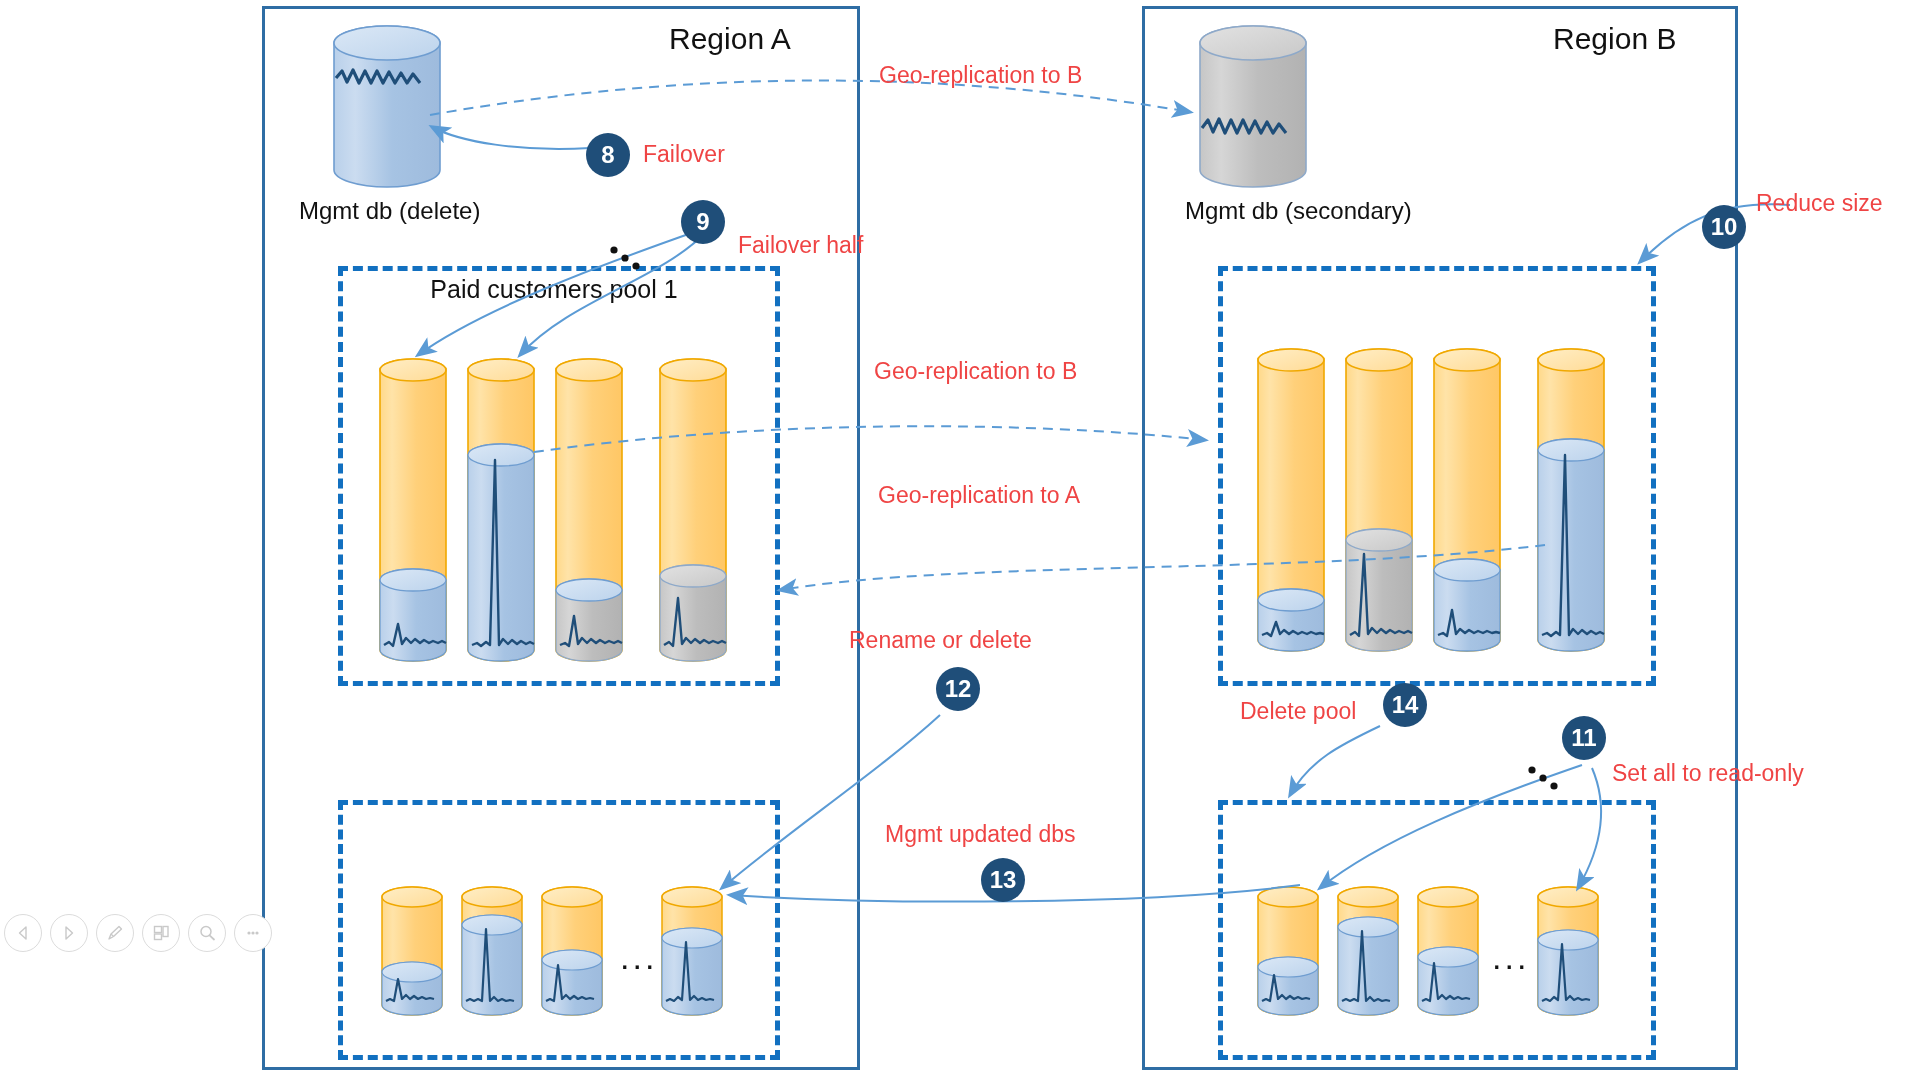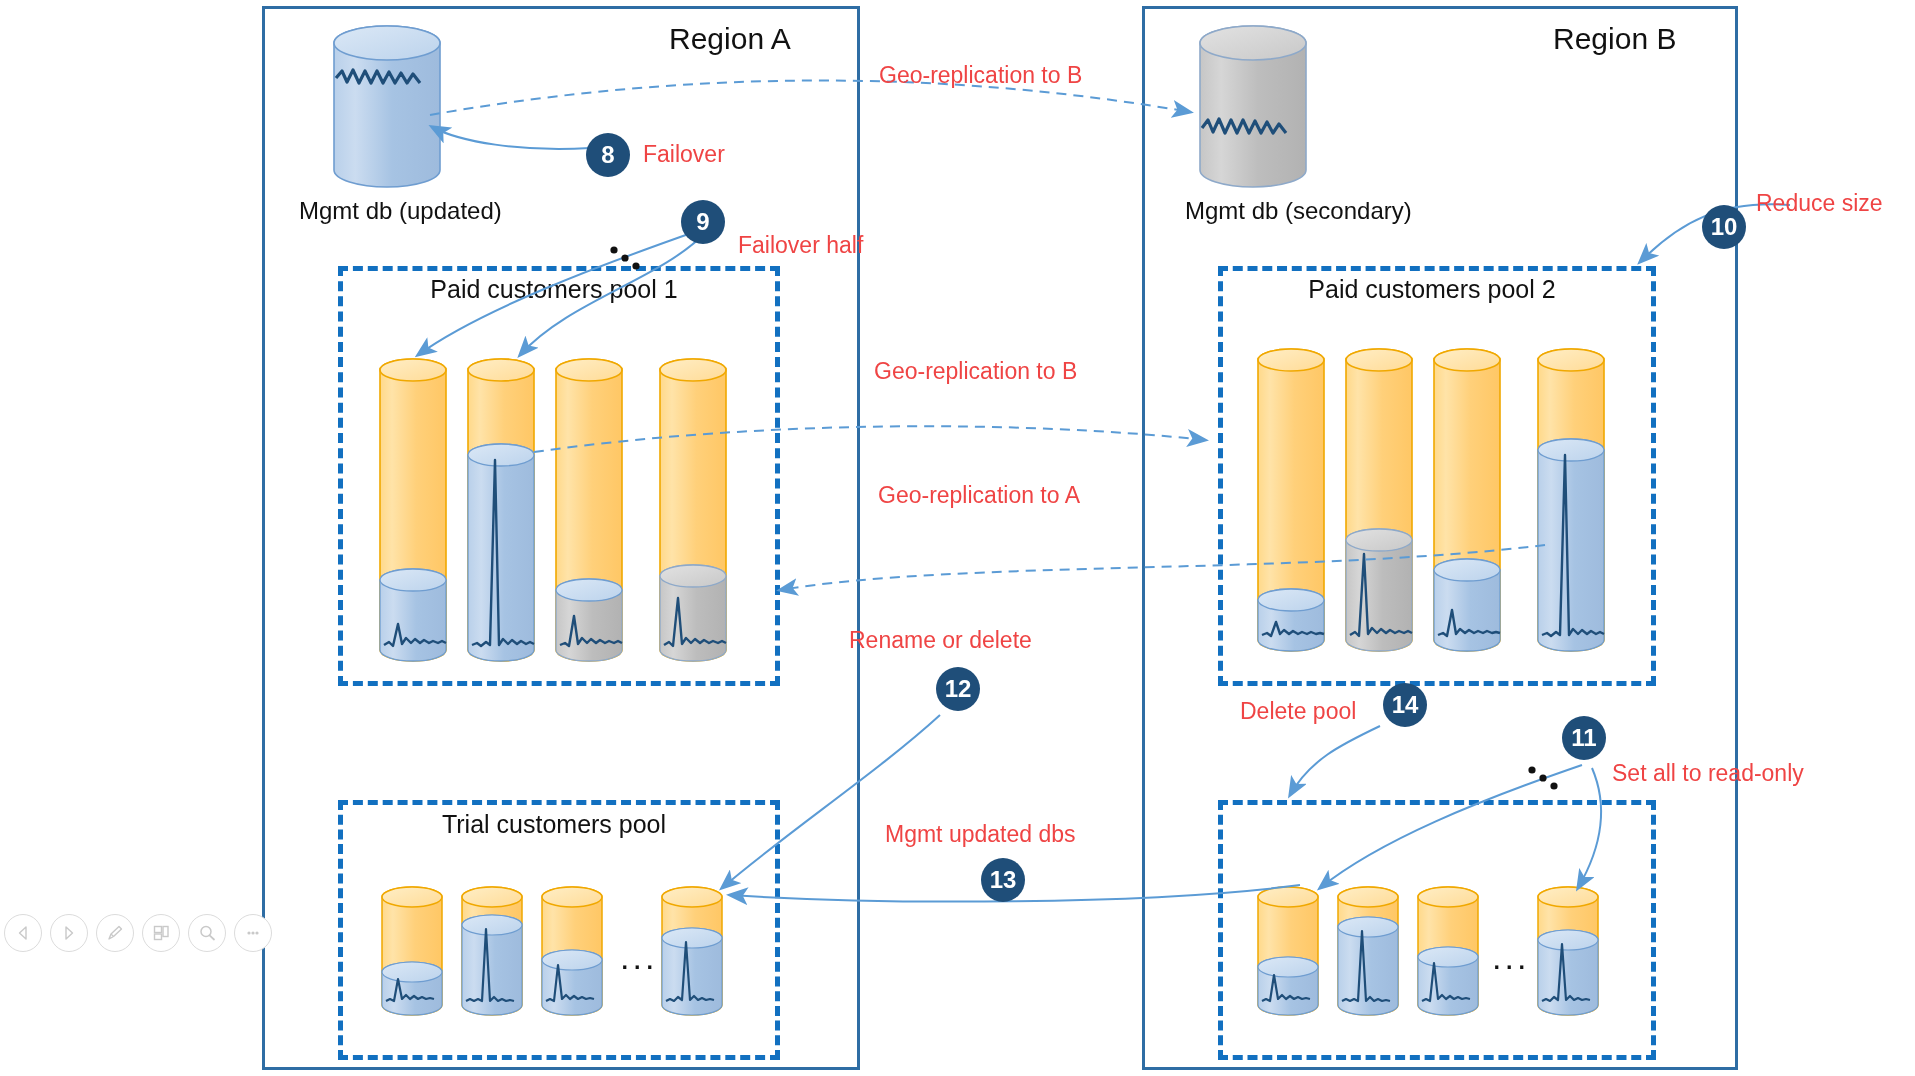--- a/index.html
+++ b/index.html
@@ -31,24 +31,22 @@
   <div class="region-box" style="left:262px;top:6px;width:592px;height:1058px;"></div>
   <div class="region-title" style="left:669px;top:22px;">Region A</div>
 
   <div class="region-box" style="left:1142px;top:6px;width:590px;height:1058px;"></div>
   <div class="region-title" style="left:1553px;top:22px;">Region B</div>
 
   <div class="pool-box" style="left:338px;top:266px;width:432px;height:410px;"></div>
   <div class="pool-title" style="left:338px;top:275px;width:432px;">Paid customers pool 1</div>
 
   <div class="pool-box" style="left:1218px;top:266px;width:428px;height:410px;"></div>
-  <div class="pool-title" style="left:1218px;top:275px;width:428px;">Paid customers pool 2</div>
 
   <div class="pool-box" style="left:338px;top:800px;width:432px;height:250px;"></div>
-  <div class="pool-title" style="left:338px;top:810px;width:432px;">Trial customers pool</div>
 
   <div class="pool-box" style="left:1218px;top:800px;width:428px;height:250px;"></div>
 
   <svg class="layer" viewBox="0 0 1915 1076">
     <defs>
       <linearGradient id="gOrange" x1="0" y1="0" x2="1" y2="0">
         <stop offset="0%" stop-color="#ffd98a"></stop>
         <stop offset="18%" stop-color="#ffe3a8"></stop>
         <stop offset="55%" stop-color="#ffd07a"></stop>
         <stop offset="100%" stop-color="#ffc765"></stop>
@@ -266,21 +264,21 @@
     <path d="M940,715 C880,770 790,830 722,888" fill="none" stroke="#5b9bd5" stroke-width="2" marker-end="url(#ah)"></path>
 
     <path d="M1300,885 C1150,905 880,905 730,895" fill="none" stroke="#5b9bd5" stroke-width="2" marker-end="url(#ah)"></path>
 
     <path d="M1380,726 C1340,745 1310,760 1290,795" fill="none" stroke="#5b9bd5" stroke-width="2" marker-end="url(#ah)"></path>
 
     <path d="M1582,765 C1480,800 1380,840 1320,888" fill="none" stroke="#5b9bd5" stroke-width="2" marker-end="url(#ah)"></path>
     <path d="M1592,768 C1610,810 1600,850 1578,888" fill="none" stroke="#5b9bd5" stroke-width="2" marker-end="url(#ah)"></path>
   </svg>
 
-  <div class="cap-label" style="left:299px;top:197px;">Mgmt db (updated)</div>
+  <div class="cap-label" style="left:299px;top:197px;">Mgmt db (delete)</div>
   <div class="cap-label" style="left:1185px;top:197px;">Mgmt db (secondary)</div>
 
   <div class="edge-label" style="left:879px;top:62px;">Geo-replication to B</div>
   <div class="edge-label" style="left:874px;top:358px;">Geo-replication to B</div>
   <div class="edge-label" style="left:878px;top:482px;">Geo-replication to A</div>
 
   <div class="edge-label" style="left:643px;top:141px;">Failover</div>
   <div class="edge-label" style="left:738px;top:232px;">Failover half</div>
   <div class="edge-label" style="left:1756px;top:190px;">Reduce size</div>
   <div class="edge-label" style="left:1612px;top:760px;">Set all to read-only</div>

